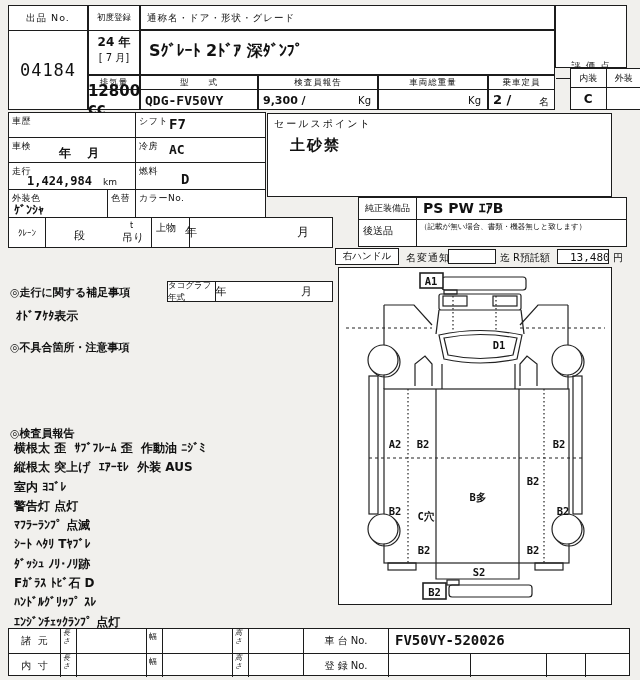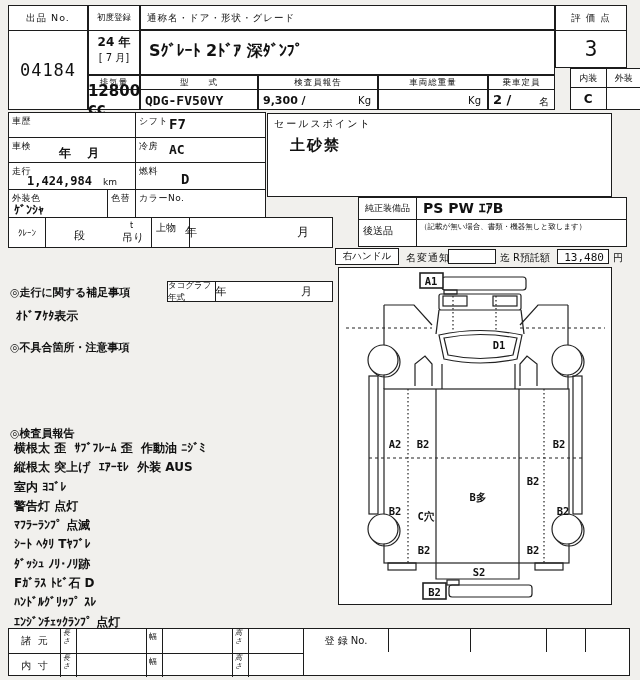--- a/index.html
+++ b/index.html
@@ -78,21 +78,21 @@
 
   <div class="box" style="left:488px;top:75px;width:67px;height:35px;">
     <div class="hdrcell" style="height:13px;font-size:8.5px;">乗車定員</div>
     <div style="position:relative;height:20px;">
       <span class="txt" style="left:4px;top:2px;font-size:13px;font-weight:bold;">2 /</span>
       <span class="txt" style="right:5px;top:5px;font-size:10px;">名</span>
     </div>
   </div>
 
   <div class="box" style="left:555px;top:5px;width:72px;height:63px;">
-    <div class="hdrcell" style="height:24px;">評 価 点</div>
+    <div class="hdrcell" style="height:24px;margin-top:48px;">評 価 点</div>
     <div class="center mono" style="height:36px;font-size:21px;">3</div>
   </div>
 
   <div class="box" style="left:570px;top:68px;width:72px;height:42px;">
     <div class="flexrow" style="height:18px;border-bottom:1px solid #1c1c1c;">
       <div class="cell center" style="width:36px;font-size:9px;">内装</div>
       <div class="cell center" style="width:35px;font-size:9px;">外装</div>
     </div>
     <div class="flexrow" style="height:22px;">
       <div class="cell center" style="width:36px;font-size:12px;font-weight:bold;">C</div>
@@ -172,21 +172,21 @@
   </div>
 
   <div class="box" style="left:335px;top:248px;width:64px;height:17px;">
     <div class="center" style="height:100%;font-size:9.5px;">右ハンドル</div>
   </div>
   <span class="txt" style="left:406px;top:251px;font-size:10px;letter-spacing:1px;">名変通知</span>
   <div class="box" style="left:448px;top:249px;width:48px;height:15px;"></div>
   <span class="txt" style="left:500px;top:251px;font-size:10px;">迄</span>
   <span class="txt" style="left:513px;top:251px;font-size:10px;">R預託額</span>
   <div class="box" style="left:557px;top:249px;width:52px;height:15px;">
-    <div class="mono" style="text-align:right;font-size:11px;padding:1px 4px 0 6px;">13,480</div>
+    <div class="mono" style="text-align:right;font-size:11px;padding:1px 4px 0 12px;">13,480</div>
   </div>
   <span class="txt" style="left:613px;top:251px;font-size:10px;">円</span>
 
   <span class="txt" style="left:10px;top:285px;font-size:11px;font-weight:bold;">◎走行に関する補足事項</span>
 
   <div class="box" style="left:167px;top:281px;width:166px;height:21px;">
     <div class="flexrow" style="height:100%;">
       <div class="cell center" style="width:77px;font-size:8.5px;">タコグラフ年式</div>
       <div class="cell center" style="flex:1;font-size:11px;letter-spacing:20px;white-space:pre;">年　 月</div>
     </div>
@@ -310,20 +310,24 @@
       <div class="cell" style="width:16px;font-size:8px;padding:2px 0 0 2px;">幅</div>
       <div class="cell" style="width:70px;"></div>
       <div class="cell" style="width:16px;">
           <span class="vlbl">高さ</span>
         </div>
       <div class="cell" style="flex:1;"></div>
     </div>
   </div>
 
   <div class="box" style="left:303px;top:628px;width:327px;height:48px;">
+    <div class="flexrow" style="height:24px;border-bottom:1px solid #1c1c1c;">
+      <div class="cell center" style="width:85px;font-size:10px;">車 台 No.</div>
+      <div class="cell mono" style="flex:1;font-size:14px;font-weight:bold;padding:3px 0 0 6px;">FV50VY-520026</div>
+    </div>
     <div class="flexrow" style="height:23px;">
       <div class="cell center" style="width:85px;font-size:10px;">登 録 No.</div>
       <div class="cell" style="width:82px;"></div>
       <div class="cell" style="width:76px;"></div>
       <div class="cell" style="width:39px;"></div>
       <div class="cell" style="flex:1;"></div>
     </div>
   </div>
 
 </div>

